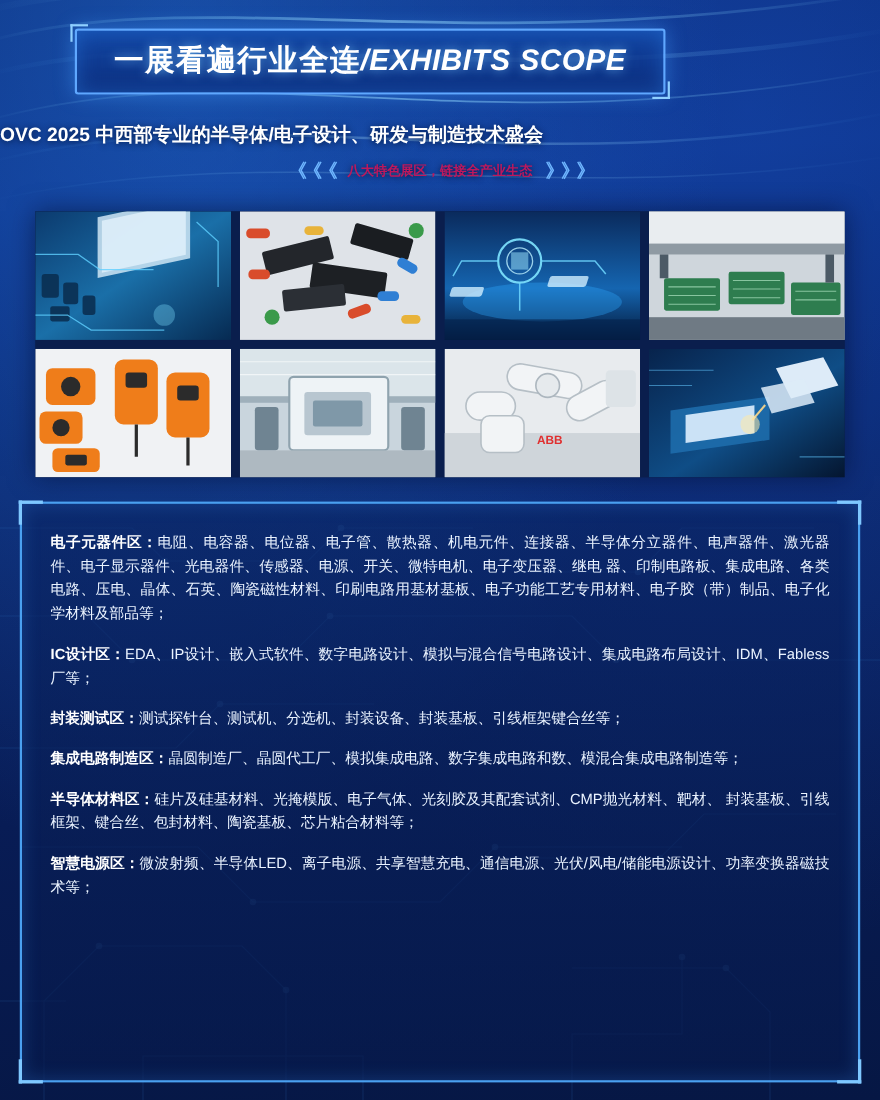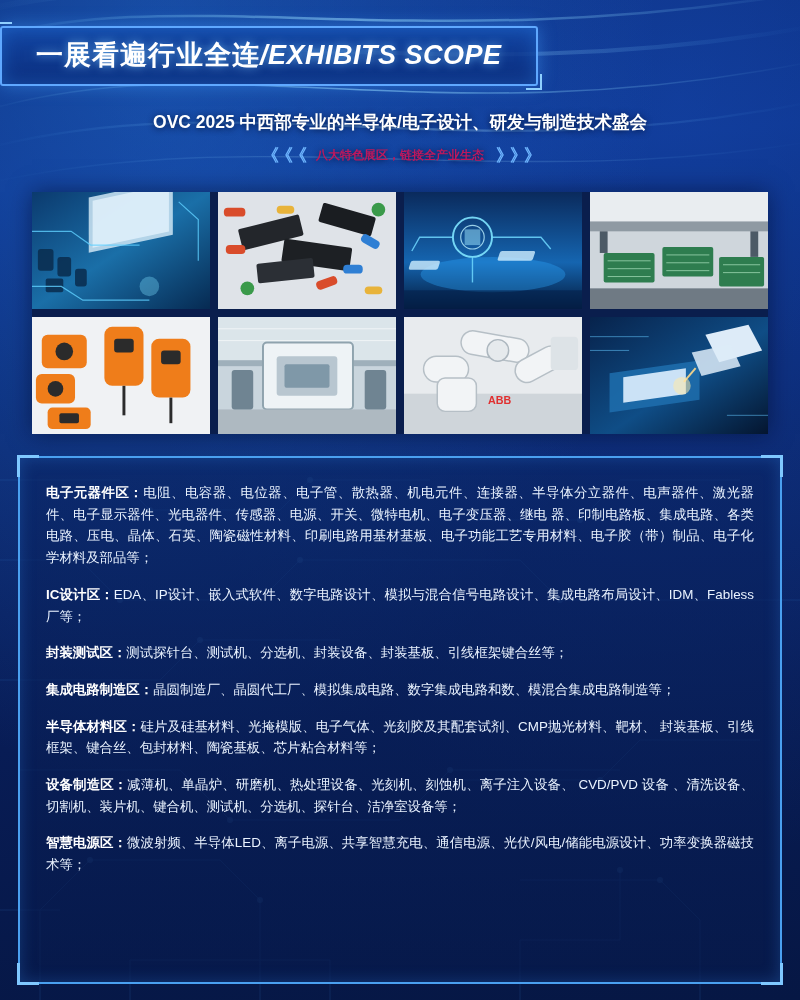--- a/index.html
+++ b/index.html
@@ -22,22 +22,22 @@
   }
   .swoosh svg { display: block; }
   
   .circuit {
     position: absolute; left: 0; bottom: 0; width: 800px; height: 560px;
     opacity: .30; pointer-events: none;
   }
 
   
   .banner-wrap {
-    position: absolute; top: 26px; left: 0; width: 641px;
-    display: flex; justify-content: flex-start;
+    position: absolute; top: 26px; left: 16px; width: 641px;
+    display: flex; justify-content: center;
   }
   .banner {
     position: relative;
     padding: 9px 34px 11px 34px;
     background: linear-gradient(180deg, rgba(18,70,165,.85) 0%, rgba(10,42,120,.85) 100%);
     border: 2px solid #5fa8ff;
     border-radius: 3px;
     box-shadow: 0 0 18px rgba(70,160,255,.45), inset 0 0 18px rgba(40,120,220,.5);
   }
   .banner::before, .banner::after {
@@ -48,21 +48,21 @@
   .banner::after  { right: -6px; bottom: -6px; border-left: none; border-top: none; }
   .banner-text {
     font-size: 27px; font-weight: bold; color: #ffffff; white-space: nowrap;
     letter-spacing: 1px;
     text-shadow: 0 0 10px rgba(120,200,255,.75);
   }
   .banner-text .en { font-style: italic; letter-spacing: .5px; }
 
   
   .subtitle {
-    position: absolute; top: 110px; left: 0; width: 800px; text-align: center;
+    position: absolute; top: 110px; left: 0; width: 800px; 
     font-size: 17.5px; font-weight: bold; color: #ffffff;
     text-shadow: 0 1px 6px rgba(0,20,60,.9);
   }
   .subtitle2-row {
     position: absolute; top: 144px; left: 0; width: 800px;
     display: flex; align-items: center; justify-content: center; gap: 12px;
   }
   .chev { color: #6fb6ff; font-size: 17px; letter-spacing: -3px; font-weight: bold; }
   .subtitle2 {
     font-size: 12px; font-weight: bold; color: #be185d;
@@ -390,22 +390,19 @@
     </div>
 
     <div class="section">
       <p class="sec-line"><span class="sec-title">集成电路制造区：</span><span class="sec-body">晶圆制造厂、晶圆代工厂、模拟集成电路、数字集成电路和数、模混合集成电路制造等；</span></p>
     </div>
 
     <div class="section">
       <p class="sec-line"><span class="sec-title">半导体材料区：</span><span class="sec-body">硅片及硅基材料、光掩模版、电子气体、光刻胶及其配套试剂、CMP抛光材料、靶材、 封装基板、引线框架、键合丝、包封材料、陶瓷基板、芯片粘合材料等；</span></p>
     </div>
 
-    <div class="section">
-      <p class="sec-line"><span class="sec-title">设备制造区：</span><span class="sec-body">减薄机、单晶炉、研磨机、热处理设备、光刻机、刻蚀机、离子注入设备、 CVD/PVD 设备 、清洗设备、切割机、装片机、键合机、测试机、分选机、探针台、洁净室设备等；</span></p>
-    </div>
 
     <div class="section">
       <p class="sec-line"><span class="sec-title">智慧电源区：</span><span class="sec-body">微波射频、半导体LED、离子电源、共享智慧充电、通信电源、光伏/风电/储能电源设计、功率变换器磁技术等；</span></p>
     </div>
 
   </div>
 </div>
 
 </body></html>

